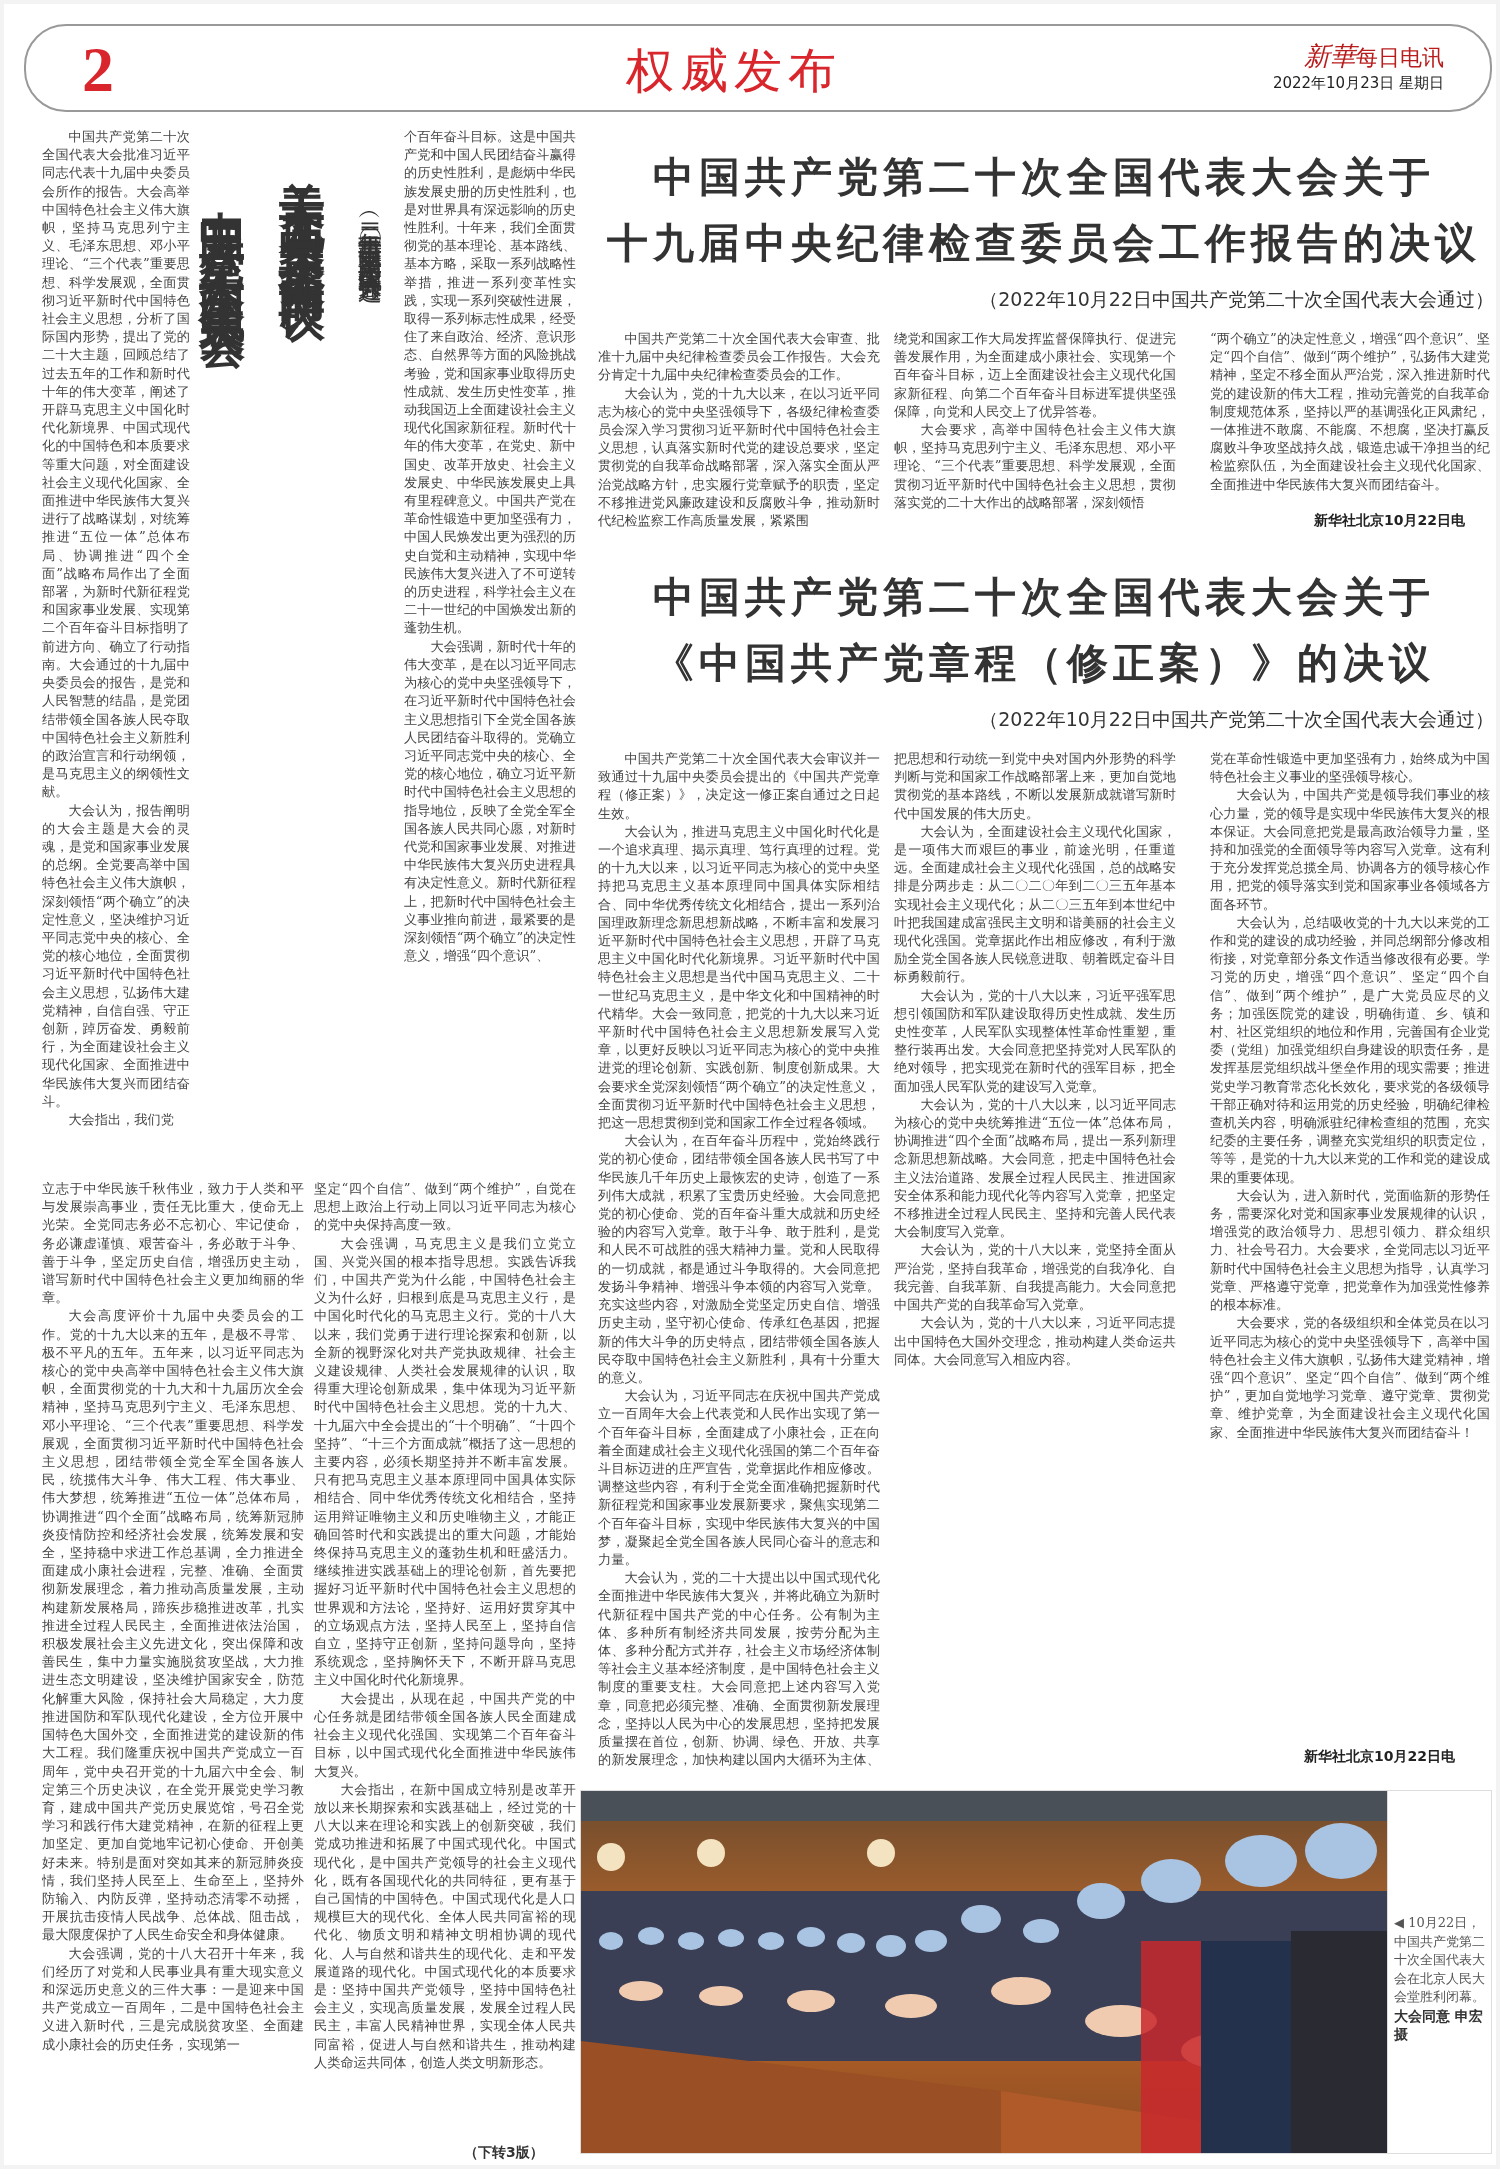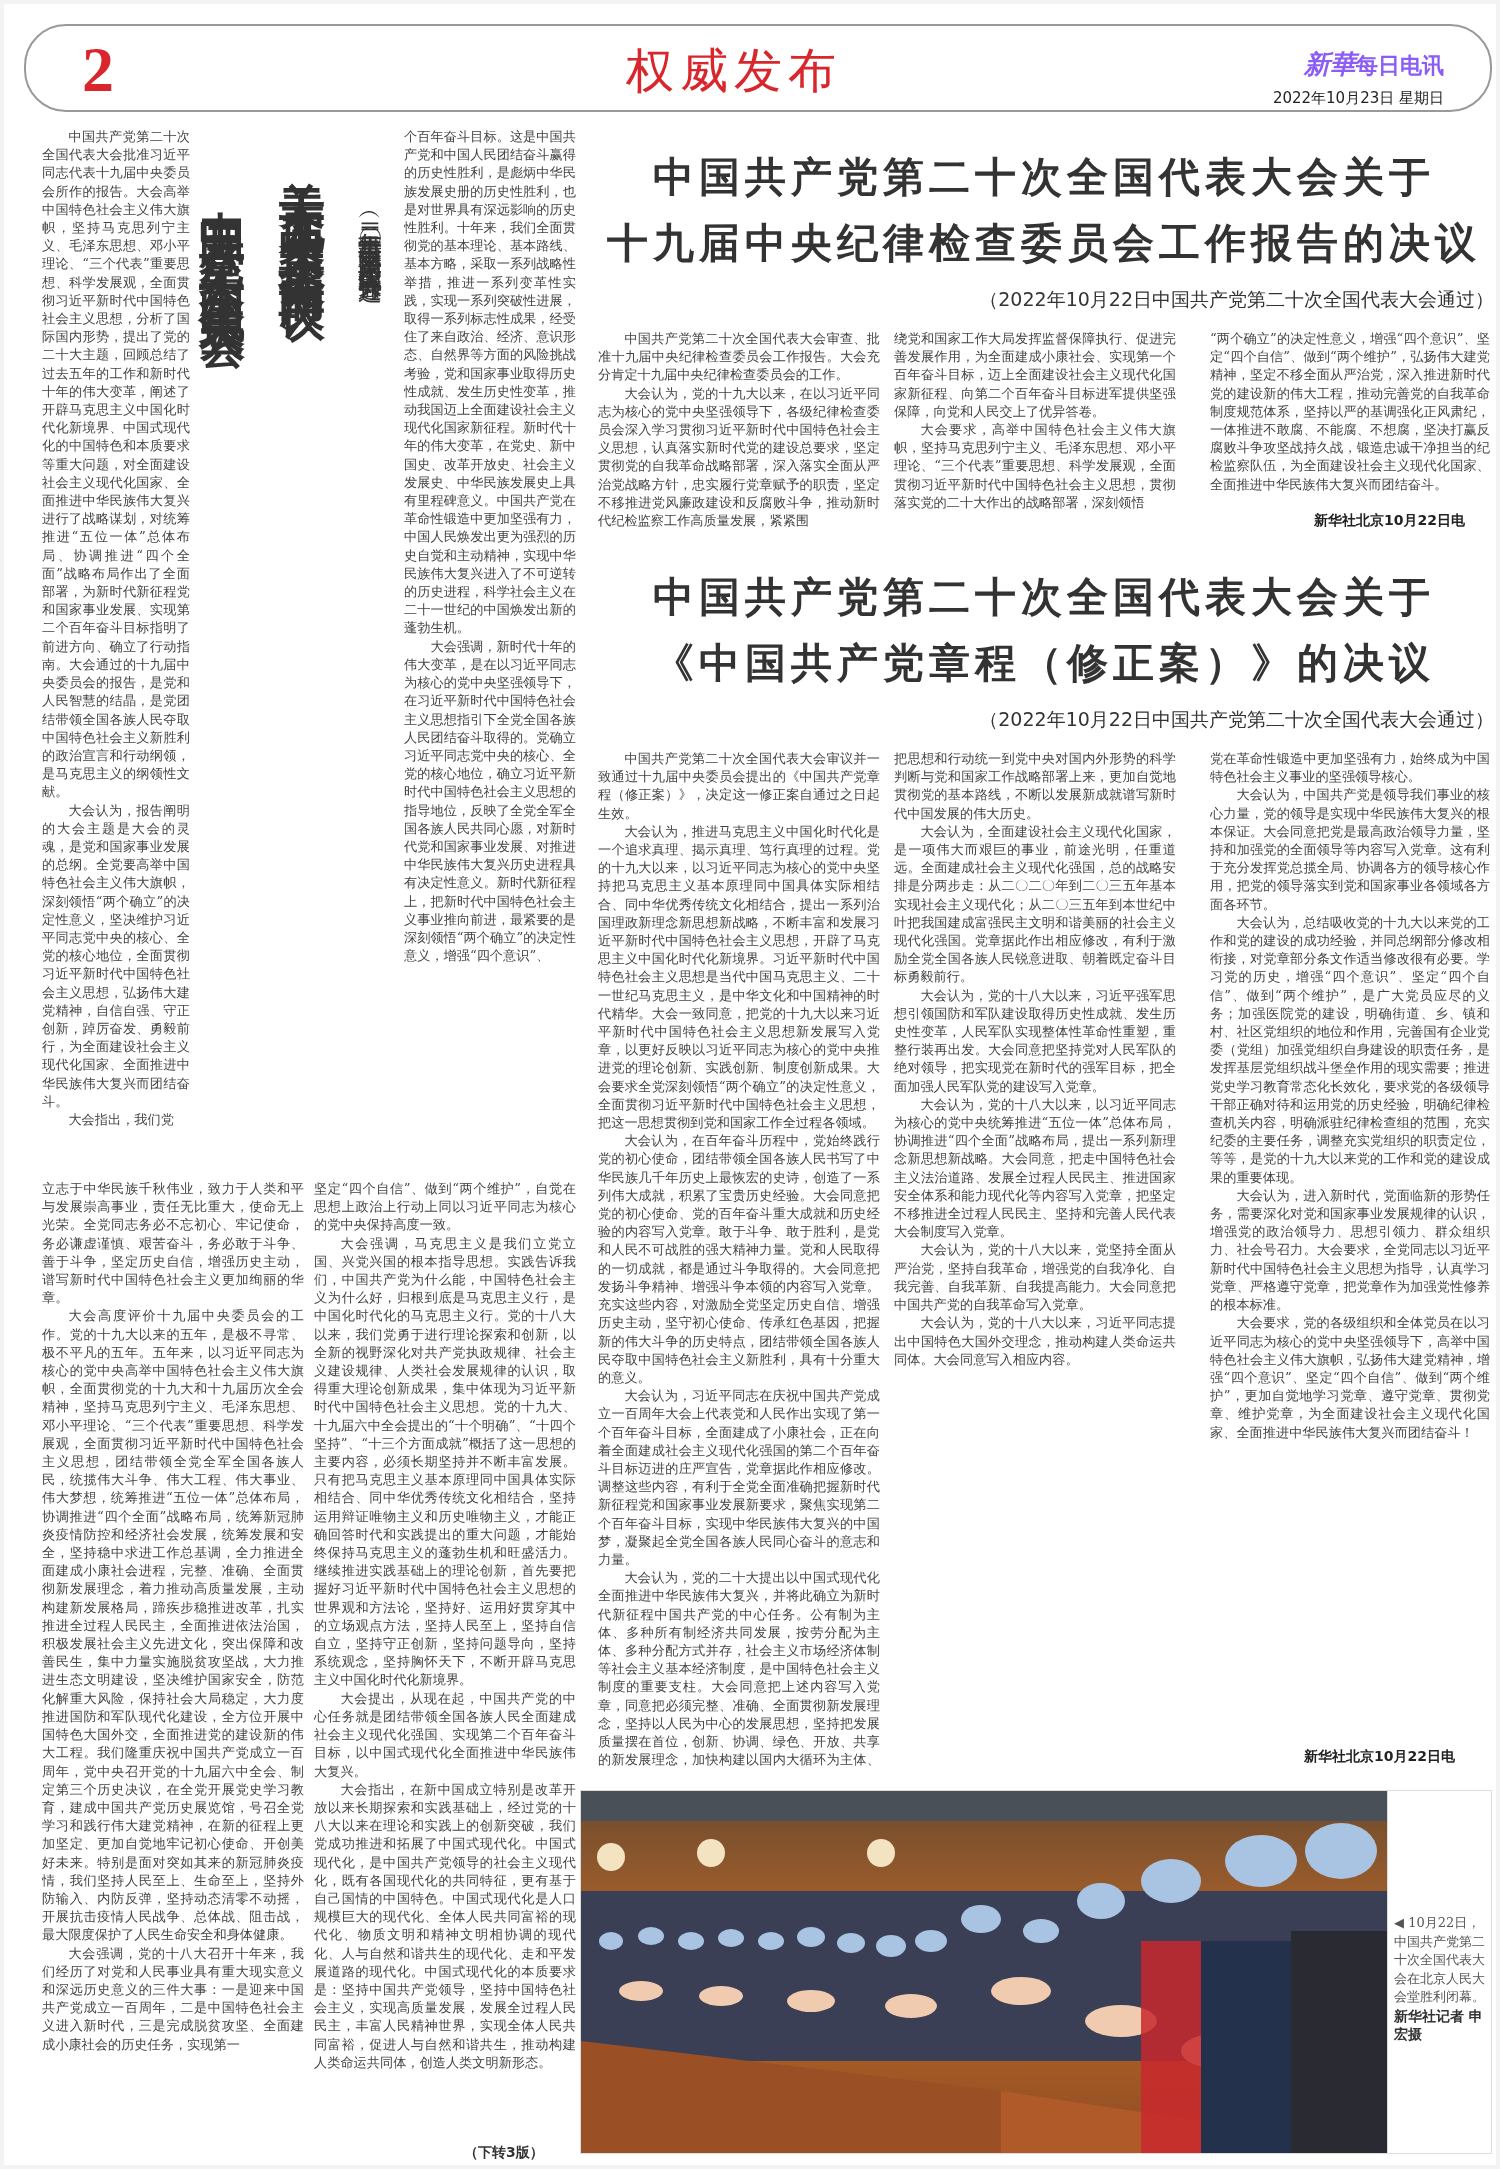--- a/index.html
+++ b/index.html
@@ -3,21 +3,21 @@
 <meta charset="utf-8">
 <style>
 *{box-sizing:border-box;margin:0;padding:0}
 html,body{width:1500px;height:2169px;background:#f3f3f3;overflow:hidden}
 body{font-family:"DejaVu Serif","Liberation Serif",serif;color:#333;position:relative}
 .page{position:absolute;left:4px;top:4px;width:1492px;height:2161px;background:#fff}
 .mast{position:absolute;left:20px;top:20px;width:1468px;height:88px;border:2px solid #999;border-radius:42px}
 .pagenum{position:absolute;left:56px;top:6px;font-family:"Liberation Serif",serif;font-weight:bold;font-size:64px;color:#d9262c;line-height:76px}
 .section{position:absolute;left:600px;top:12px;font-family:"DejaVu Serif",serif;font-weight:normal;font-size:48px;color:#d9262c;letter-spacing:6px;line-height:64px}
 .brand{position:absolute;right:46px;top:16px;text-align:right}
-.brand .logo{font-family:"DejaVu Serif",serif;font-weight:bold;font-style:italic;color:#8b5cf6;font-size:26px;line-height:44px}
+.brand .logo{font-family:"DejaVu Serif",serif;font-weight:normal;font-style:italic;color:#b91c1c;font-size:26px;line-height:28px}
 .brand .logo .b{font-style:normal;font-size:22px}
 .brand .date{font-family:"DejaVu Sans",sans-serif;font-size:15px;color:#222;line-height:22px}
 .col{position:absolute;font-size:13.2px;line-height:18.2px;text-align:justify;color:#444;overflow:hidden}
 .col p{text-indent:2em}
 .vt{position:absolute;writing-mode:vertical-rl;font-family:"DejaVu Serif",serif;font-weight:bold;color:#333;letter-spacing:8px}
 .vsub{position:absolute;writing-mode:vertical-rl;font-family:"DejaVu Sans",sans-serif;font-size:24px;color:#333;letter-spacing:2px}
 .htitle{position:absolute;left:590px;width:900px;text-align:center;font-family:"DejaVu Serif",serif;font-weight:bold;font-size:41px;color:#333;letter-spacing:5px;line-height:62px}
 .hsub{position:absolute;left:590px;width:900px;text-align:right;font-family:"DejaVu Sans",sans-serif;font-size:19px;color:#333;line-height:26px}
 .dateline{position:absolute;font-family:"DejaVu Sans",sans-serif;font-size:14px;color:#222;font-weight:bold}
 .photo{position:absolute;left:576px;top:1786px;width:808px;height:364px;overflow:hidden;border:1px solid #ddd}
@@ -159,16 +159,16 @@
       <polygon points="420,300 620,330 620,364 420,364" fill="#b05a2a"></polygon>
       <rect x="560" y="150" width="60" height="214" fill="#c9282d" opacity="0.85"></rect>
       <rect x="620" y="150" width="90" height="214" fill="#23314d"></rect>
       <rect x="710" y="140" width="98" height="224" fill="#2a2a33"></rect>
     </svg>
   </div>
   <div class="captbox"></div>
   <div class="caption">
     <span>◀</span>
     <span>10月22日，中国共产党第二十次全国代表大会在北京人民大会堂胜利闭幕。</span>
-    <div class="credit">新华社记者 申宏摄</div>
+    <div class="credit">大会同意 申宏摄</div>
   </div>
 
 </div>
 
 </body></html>

